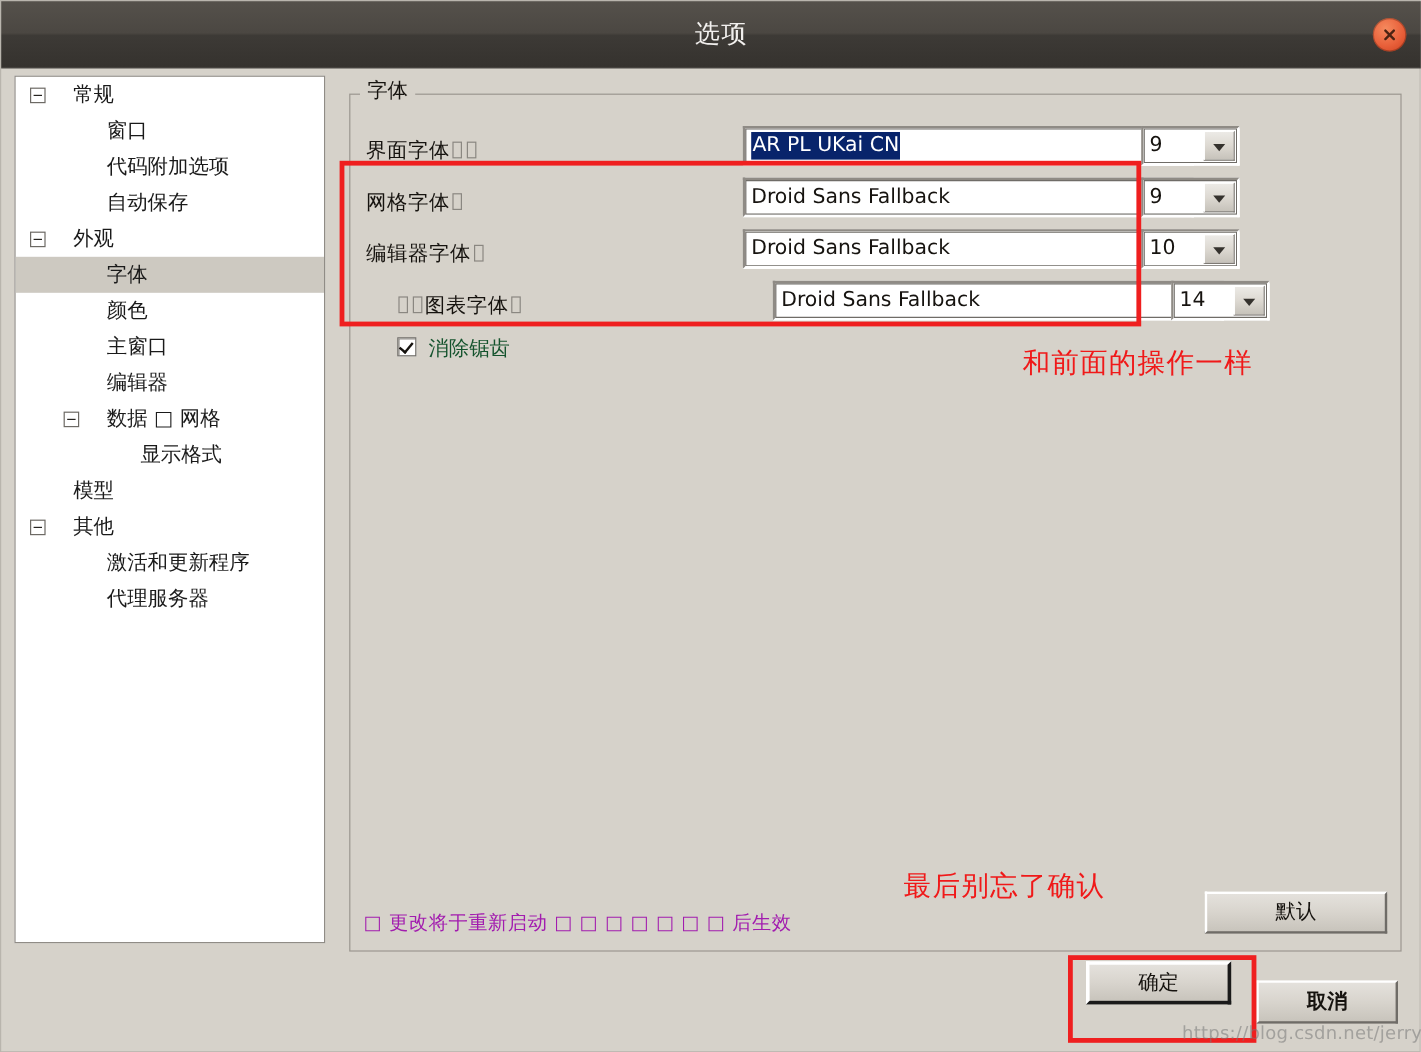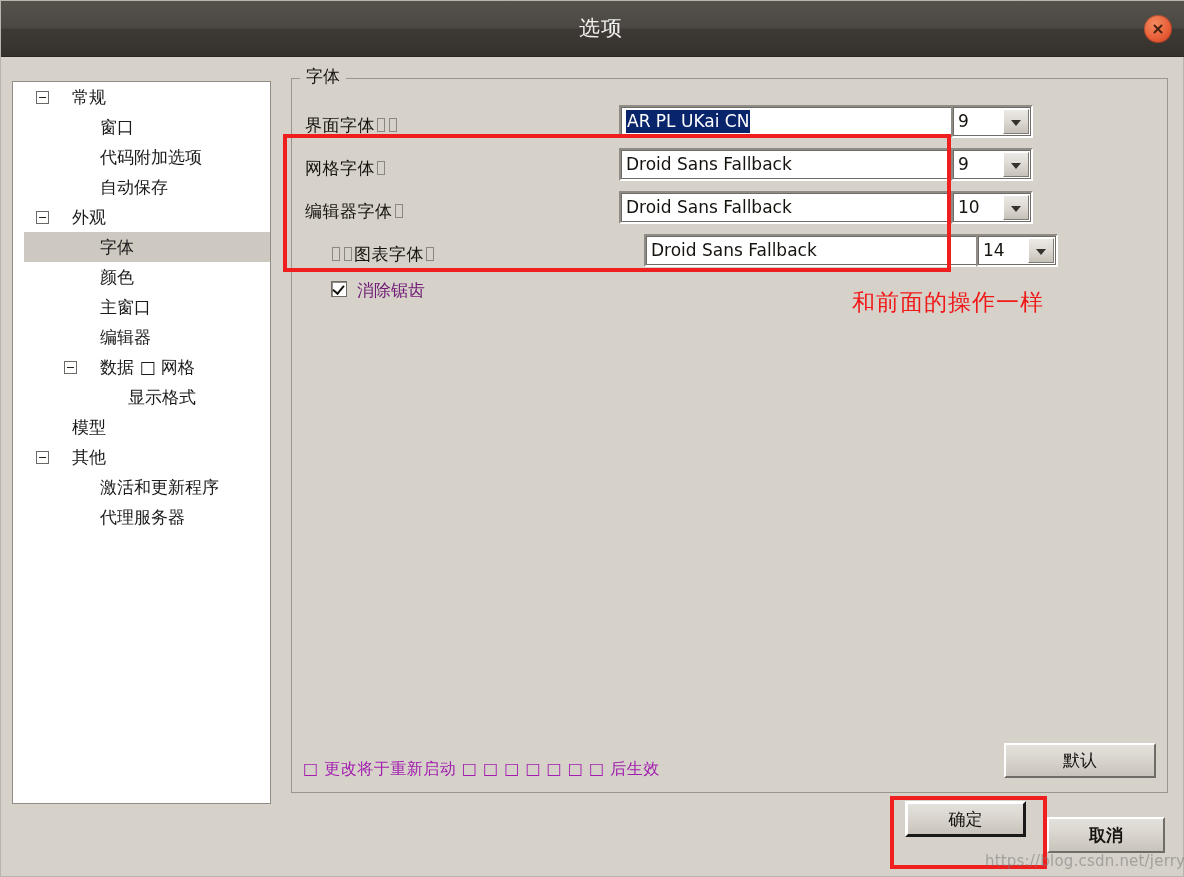--- a/index.html
+++ b/index.html
@@ -66,28 +66,27 @@
     background: #4b2313;
     border-radius: 1px;
   }
   .close-btn::before { transform: rotate(45deg); }
   .close-btn::after  { transform: rotate(-45deg); }
 
   
   .sidebar {
     position: absolute;
     left: 11px;
-    top: 80px;
+    top: 62px;
     width: 259px;
     height: 723px;
     background: #ffffff;
     border: 1px solid #908c86;
     box-sizing: border-box;
     overflow: hidden;
-    padding-left: 11px;
   }
   .tree-item {
     position: relative;
     height: 30px;
     line-height: 30px;
     font-size: 17px;
     color: #1a1a1a;
     white-space: nowrap;
     font-family: "DejaVu Sans", "Liberation Sans", sans-serif;
   }
@@ -250,21 +249,21 @@
     height: 9px;
     border: solid #16130f;
     border-width: 0 2px 2px 0;
     transform: rotate(40deg);
   }
   .checkbox-label {
     position: absolute;
     left: 26px;
     top: 0;
     font-size: 17px;
-    color: #701a75;
+    color: #14532d;
     white-space: nowrap;
   }
 
   
   .restart-note {
     position: absolute;
     left: 302px;
     top: 758px;
     font-size: 16px;
     color: #a21caf;
@@ -469,16 +468,17 @@
   <div class="restart-note">□ 更改将于重新启动 □ □ □ □ □ □ □ 后生效</div>
 
   <div class="btn btn-default">默认</div>
 
   <div class="btn btn-ok">确定</div>
   <div class="btn btn-cancel">取消</div>
 
   <div class="red-rect red-rect-fields"></div>
   <div class="red-rect red-rect-ok"></div>
   <div class="red-note red-note-1">和前面的操作一样</div>
+  <div class="red-note red-note-2">最后别忘了确认</div>
 
   <div class="watermark">https://blog.csdn.net/jerrysong</div>
 
 </div>
 
 </body></html>

